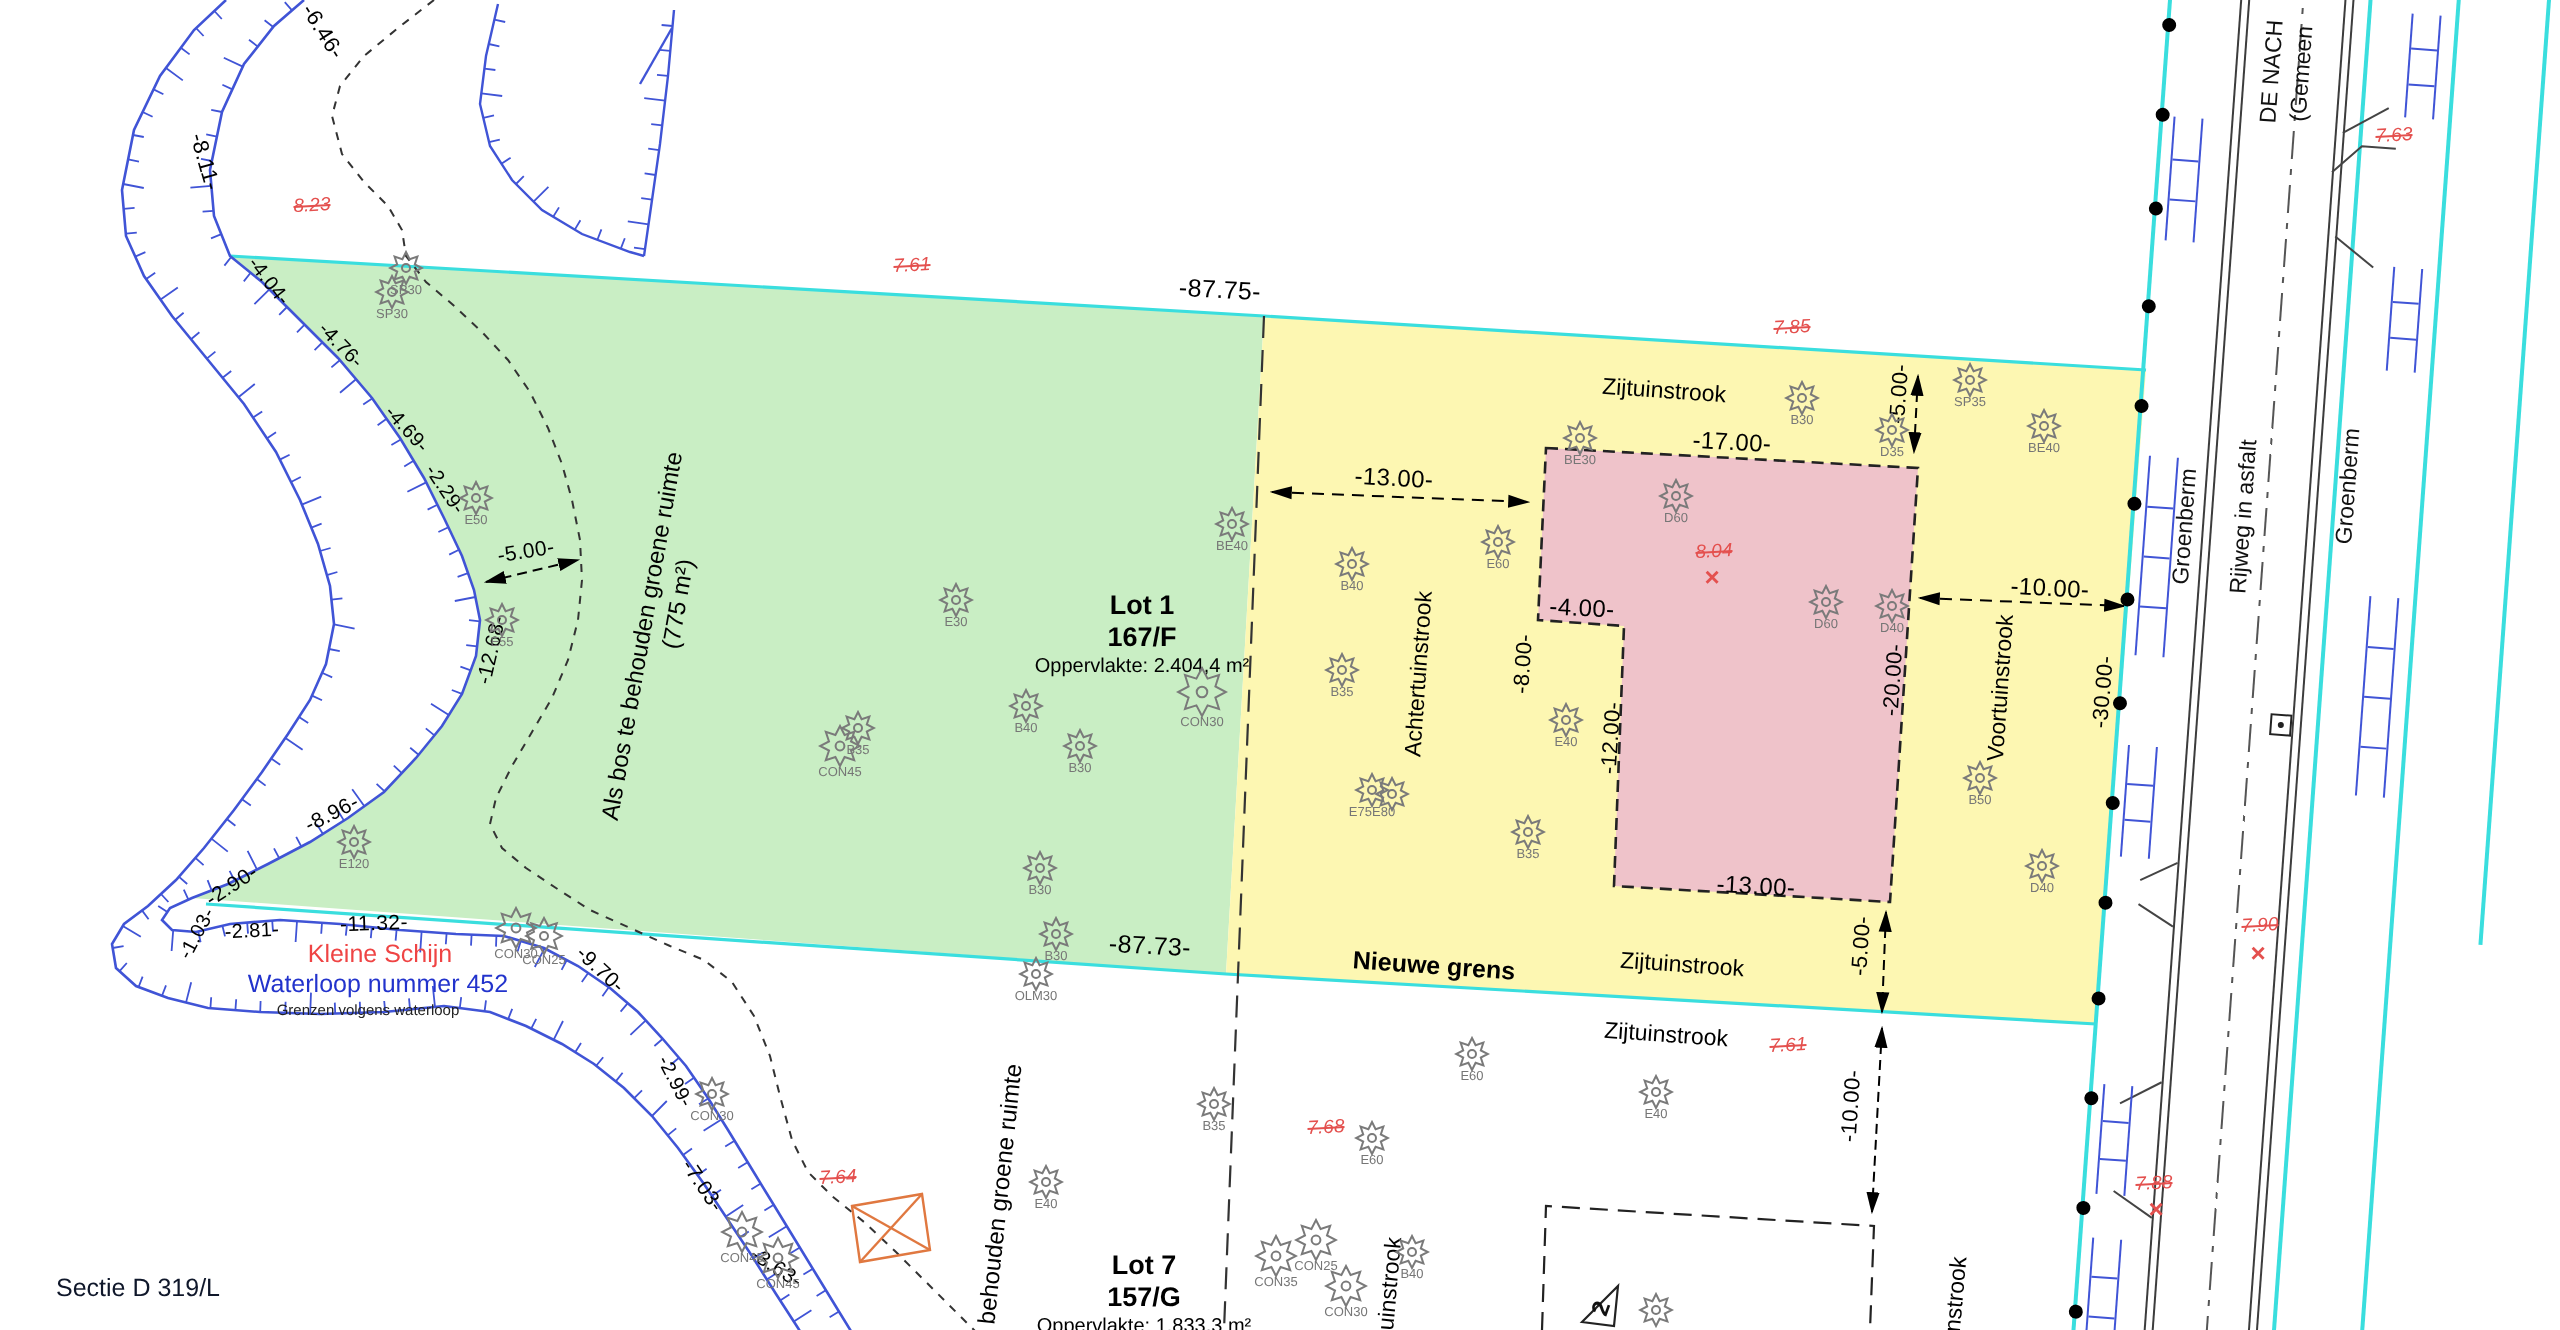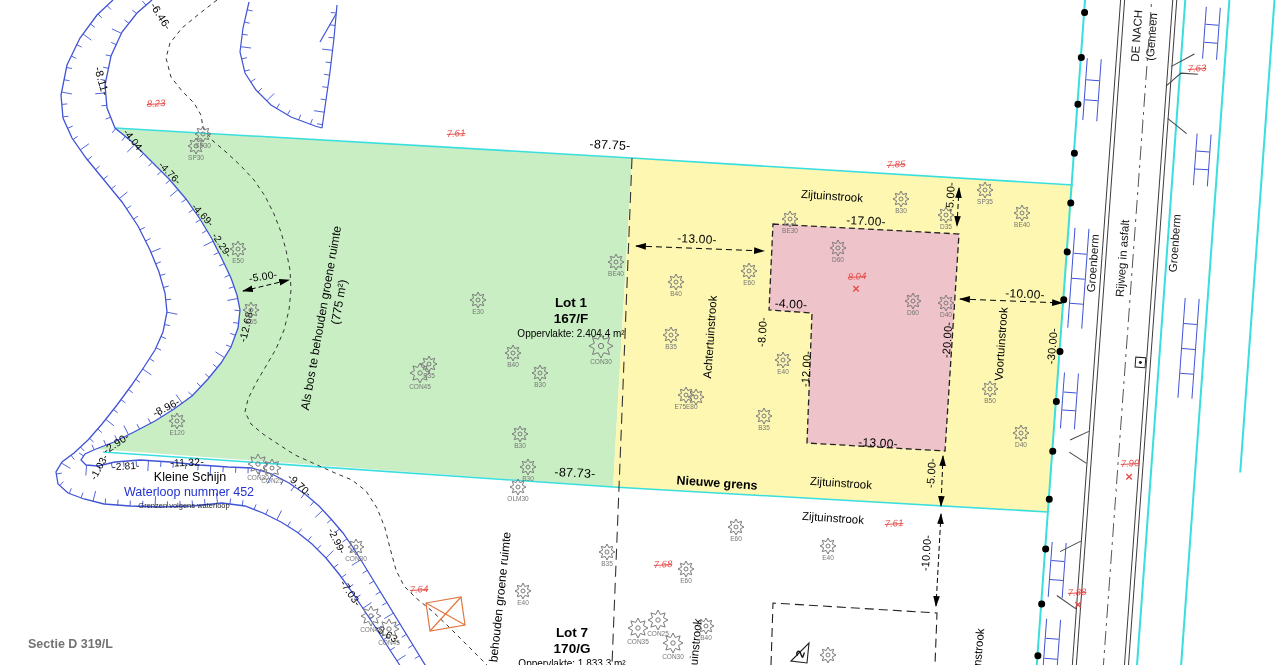--- a/index.html
+++ b/index.html
@@ -13,21 +13,21 @@
         text-decoration:line-through;}
   .spotx{position:absolute;font-size:13px;font-weight:bold;line-height:10px;}
   .tree{position:absolute;}
   .tree-label{position:absolute;font-size:6.5px;color:#767676;white-space:nowrap;
               transform:translate(-50%,0);}
   .blue-name{position:absolute;white-space:nowrap;font-size:12.5px;}
   .small-note{position:absolute;white-space:nowrap;font-size:7.5px;color:#222;}
   .lotblock{position:absolute;text-align:center;transform:translate(-50%,0);color:#000;}
   .lotblock .l1,.lotblock .l2{font-size:13.5px;font-weight:bold;line-height:16px;}
   .lotblock .l3{font-size:10px;line-height:13px;}
-  .sectie{position:absolute;font-size:12.5px;font-weight:bold;color:#737373;}
+  .sectie{position:absolute;font-size:12.5px;font-weight:normal;color:#0f172a;}
   
   #road{position:absolute;left:1020px;top:-20px;width:275px;height:730px;
         transform-origin:65px 20px;transform:rotate(4.15deg);}
   .vline{position:absolute;top:0;bottom:0;}
   .roadlabel{position:absolute;white-space:nowrap;font-size:11.5px;color:#111;}
   .dot{position:absolute;width:7px;height:7px;border-radius:50%;background:#000;}
   .ladder{position:absolute;width:13px;border-left:1.4px solid var(--wblue);
           border-right:1.4px solid var(--wblue);}
   .rung{position:absolute;left:0;right:0;height:0;border-top:1.4px solid var(--wblue);}
   .sqsym{position:absolute;width:9px;height:9px;border:1.2px solid #222;background:#fff;}
@@ -83,32 +83,32 @@
       <path d="M941,514 L936,606" marker-start="url(#arr)" marker-end="url(#arr)" stroke-dasharray="5 3"></path>
       <path d="M243,291 L289,280" marker-start="url(#arr)" marker-end="url(#arr)" stroke-dasharray="5 3"></path>
     </g>
 
     <g class="tri2">
       <polygon points="791,661 809,643 807,663" style="fill:#fff;stroke:#222;stroke-width:1.1"></polygon>
       <text id="tri2txt" x="797" y="660" transform="rotate(-70 799 655)" style="font-size:12px;font-weight:bold;fill:#111;font-family:'Liberation Sans',sans-serif">2</text>
     </g>
   </svg>
 
-  <div class="blue-name ctr" style="left:190px;top:477px;color:#000000">Kleine Schijn</div>
+  <div class="blue-name ctr" style="left:190px;top:477px;color:#ef4444">Kleine Schijn</div>
   <div class="blue-name ctr" style="left:189px;top:492px;color:#2233cc">Waterloop nummer 452</div>
   <div class="small-note ctr" style="left:184px;top:505px">Grenzen volgens waterloop</div>
 
   <div class="lotblock" style="left:571px;top:295px">
     <div class="l1">Lot 1</div>
     <div class="l2">167/F</div>
     <div class="l3">Oppervlakte: 2.404,4 m²</div>
   </div>
   <div class="lotblock" style="left:572px;top:625px">
     <div class="l1">Lot 7</div>
-    <div class="l2">170/G</div>
+    <div class="l2">157/G</div>
     <div class="l3">Oppervlakte: 1.833,3 m²</div>
   </div>
 
   <div class="sectie" style="left:28px;top:637px">Sectie D 319/L</div>
 
   <div id="road">
     <div class="vline" style="left:64px;width:2px;background:var(--cyan)"></div>
     <div class="vline" style="left:100px;width:1px;background:var(--roadline)"></div>
     <div class="vline" style="left:104px;width:1px;background:var(--roadline)"></div>
     <div class="vline" style="left:131px;width:1px;background:repeating-linear-gradient(to bottom,#555 0 14px,transparent 14px 19px,#555 19px 22px,transparent 22px 27px)"></div>

